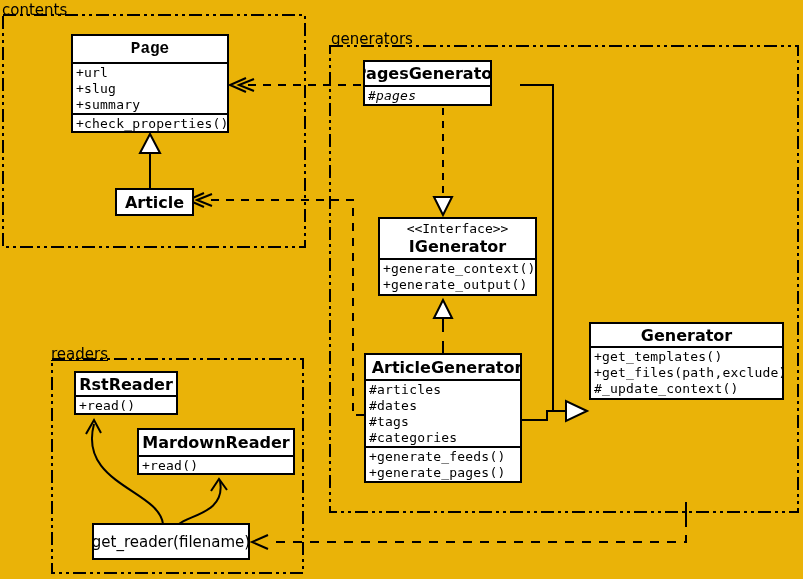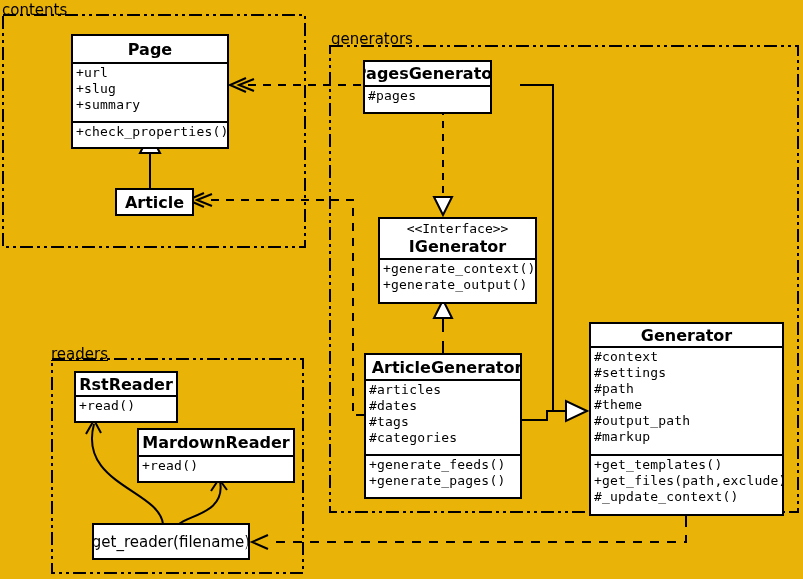--- a/index.html
+++ b/index.html
@@ -4,23 +4,23 @@
 <style>
   html,body{margin:0;padding:0;background:#fff;}
   #stage{position:relative;width:803px;height:579px;background:#eab308;overflow:hidden;
          font-family:"DejaVu Sans",sans-serif;color:#000;}
   #wires{position:absolute;left:0;top:0;width:803px;height:579px;}
   .pkg-label{position:absolute;font:15px "DejaVu Sans",sans-serif;color:#000;white-space:nowrap;}
   .cbox{position:absolute;background:#fff;border:2px solid #000;box-sizing:border-box;}
   .ct{font:bold 16px "DejaVu Sans",sans-serif;text-align:center;border-bottom:2px solid #000;
       display:flex;align-items:center;justify-content:center;box-sizing:content-box;white-space:nowrap;overflow:hidden;}
   .ct.only{border-bottom:none;}
-  .ct.plain{font:15px "DejaVu Sans",sans-serif;border-radius:16px;}
+  .ct.plain{font:15px "DejaVu Sans",sans-serif;}
   .cs{font:13px "DejaVu Sans Mono",monospace;line-height:16px;letter-spacing:.2px;
-      padding:1px 3px 8px 3px;border-bottom:2px solid #000;box-sizing:content-box;white-space:nowrap;overflow:hidden;}
+      padding:1px 3px 0 3px;border-bottom:2px solid #000;box-sizing:content-box;white-space:nowrap;overflow:hidden;}
   .cs.last{border-bottom:none;}
   .stereo{font:13px "DejaVu Sans Mono",monospace;font-weight:normal;line-height:16px;}
   .iname{font:bold 16px "DejaVu Sans",sans-serif;line-height:20px;}
   .hdr{display:flex;flex-direction:column;align-items:center;justify-content:center;}
 </style>
 </head>
 <body>
 
 <div id="stage">
 
@@ -80,38 +80,38 @@
       <path d="M179,524 C189,515 226,513 220,481"></path>
       <polyline points="211,491 219,479 227,490"></polyline>
     </g>
   </svg>
 
   <div class="pkg-label" style="left:2px;top:1px;">contents</div>
   <div class="pkg-label" style="left:331px;top:30px;">generators</div>
   <div class="pkg-label" style="left:51px;top:345px;text-decoration:underline;">readers</div>
 
   <div class="cbox" style="left:71px;top:34px;width:158px;">
-    <div class="ct" style="height:26px;">Page</div>
+    <div class="ct" style="height:26px;font-family:Liberation Mono, monospace;">Page</div>
     <div class="cs" style="height:48px;">
       <div>+url</div>
       <div>+slug</div>
       <div>+summary</div>
     </div>
     <div class="cs last" style="height:15px;">
       <div>+check_properties()</div>
     </div>
   </div>
 
   <div class="cbox" style="left:115px;top:188px;width:79px;height:28px;">
     <div class="ct only" style="height:24px;">Article</div>
   </div>
 
   <div class="cbox" style="left:363px;top:60px;width:129px;">
     <div class="ct" style="height:23px;">PagesGenerator</div>
-    <div class="cs last" style="height:16px;">
+    <div class="cs last" style="height:16px;font-style:italic;">
       <div>#pages</div>
     </div>
   </div>
 
   <div class="cbox" style="left:378px;top:217px;width:159px;">
     <div class="ct hdr" style="height:39px;">
       <div class="stereo">&lt;&lt;Interface&gt;&gt;</div>
       <div class="iname">IGenerator</div>
     </div>
     <div class="cs last" style="height:33px;">
@@ -129,28 +129,20 @@
       <div>#categories</div>
     </div>
     <div class="cs last" style="height:32px;">
       <div>+generate_feeds()</div>
       <div>+generate_pages()</div>
     </div>
   </div>
 
   <div class="cbox" style="left:589px;top:322px;width:195px;">
     <div class="ct" style="height:22px;">Generator</div>
-    <div class="cs" style="height:97px;">
-      <div>#context</div>
-      <div>#settings</div>
-      <div>#path</div>
-      <div>#theme</div>
-      <div>#output_path</div>
-      <div>#markup</div>
-    </div>
     <div class="cs last" style="height:49px;">
       <div>+get_templates()</div>
       <div>+get_files(path,exclude)</div>
       <div>#_update_context()</div>
     </div>
   </div>
 
   <div class="cbox" style="left:74px;top:371px;width:104px;">
     <div class="ct" style="height:22px;">RstReader</div>
     <div class="cs last" style="height:15px;">

